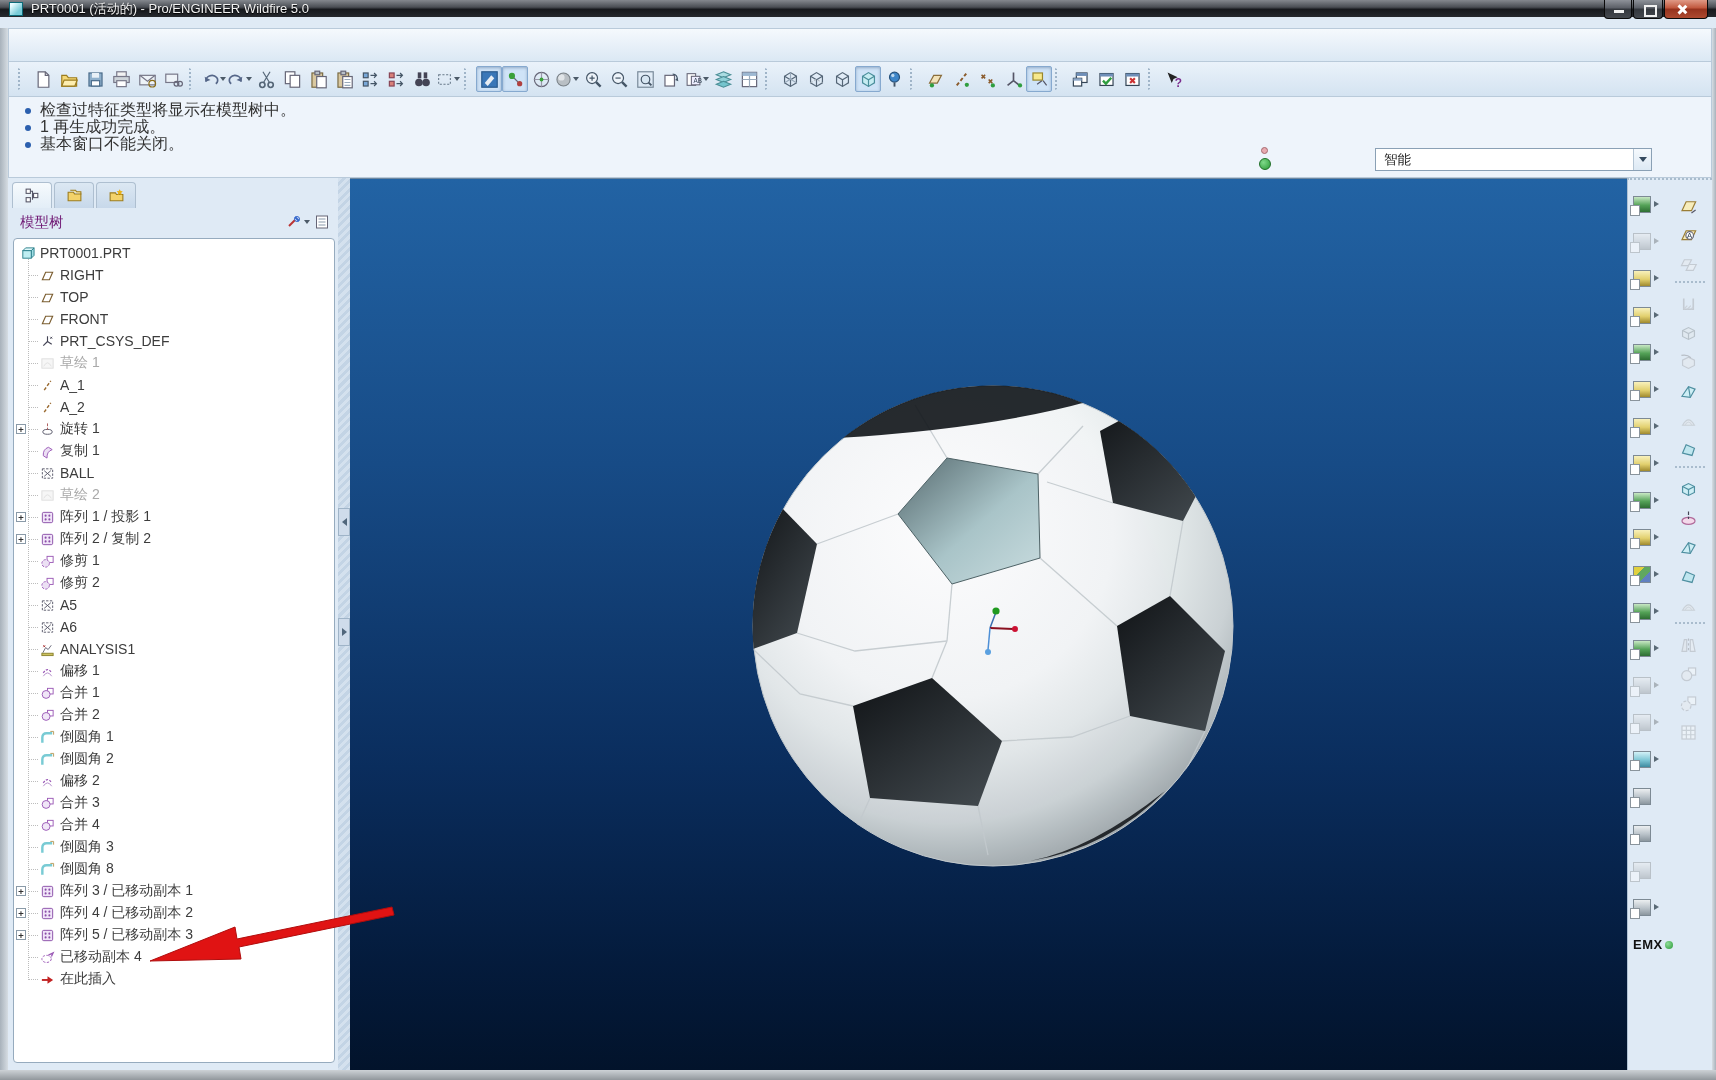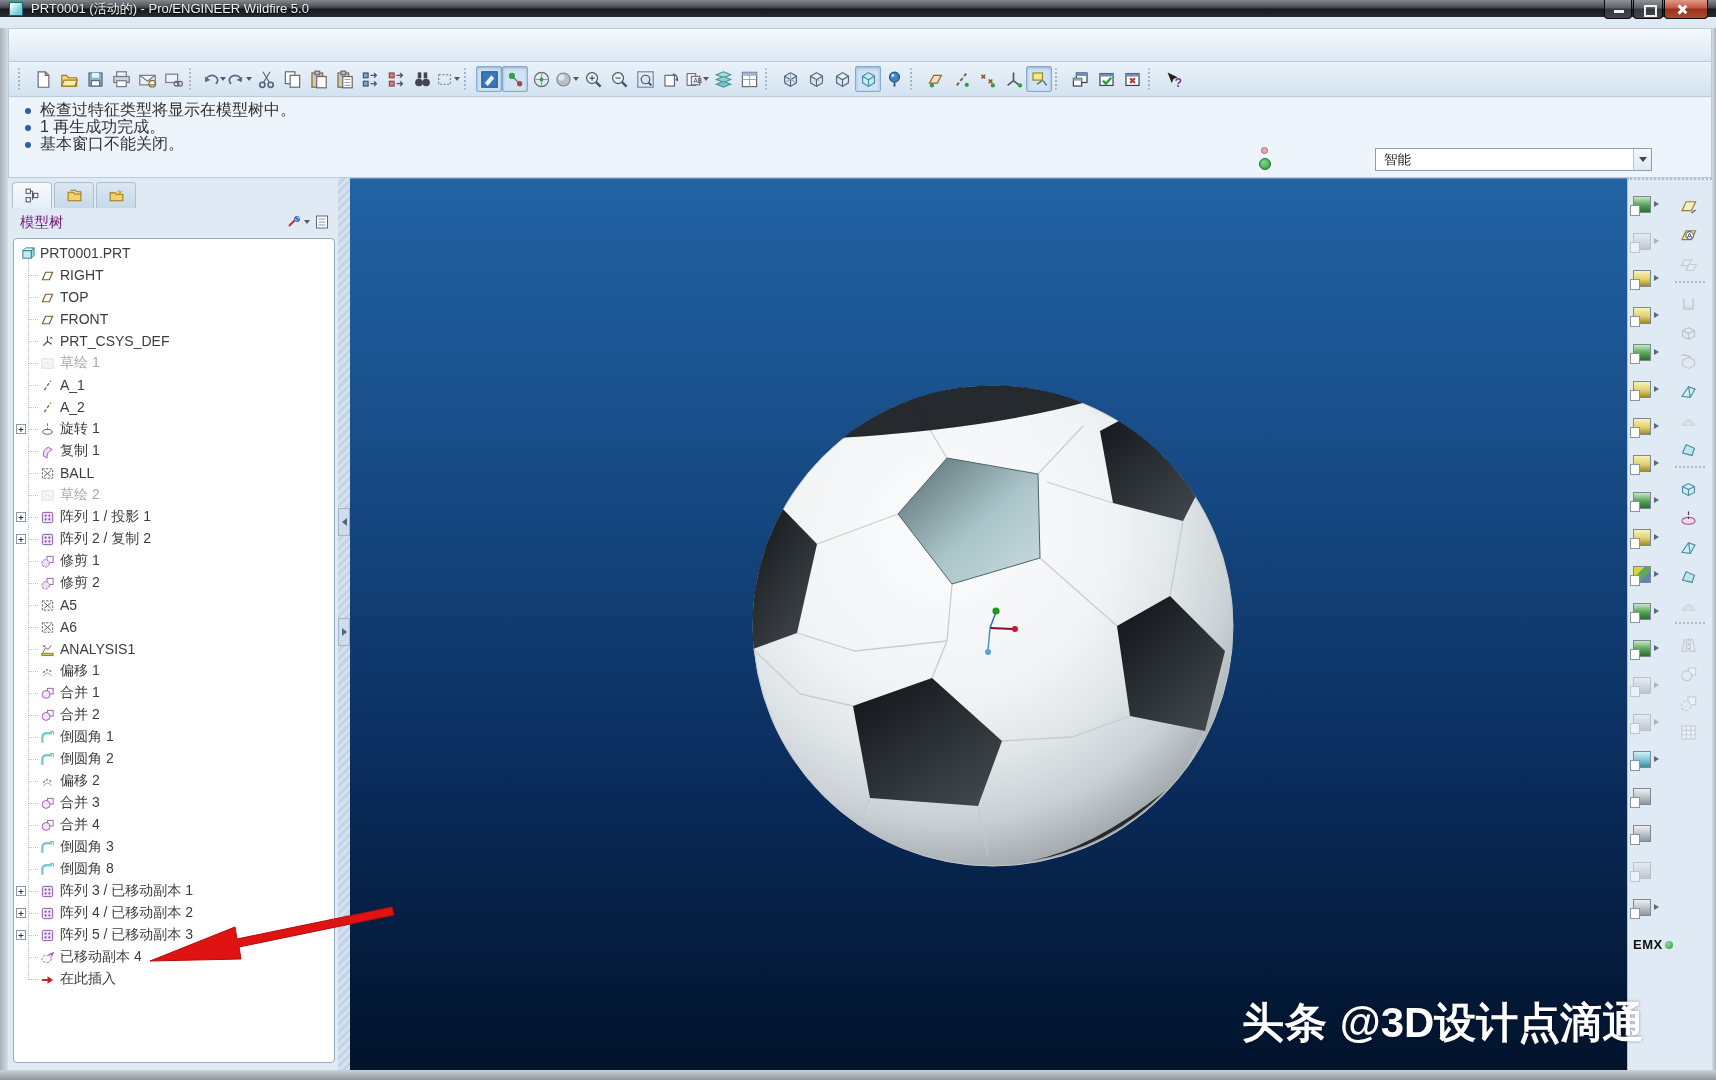--- a/index.html
+++ b/index.html
@@ -1372,22 +1372,18 @@
             <use href="#f-pattern"></use>
           </svg>
         </span>
       </div>
   </div>
 
   <div class="frame-left"></div>
   <div class="frame-right"></div>
   <div class="frame-bottom"></div>
 
-  <div class="watermark">
-    <span class="wm-prefix">头条</span>
-    <span class="wm-handle">@3D设计点滴通</span>
-  </div>
 
   <svg class="annotation-arrow" width="1716" height="1080">
     <polygon points="392,907 237,939 235,927 150,961 241,959 239,947 394,915" fill="#e01313" stroke="#b00d0d" stroke-width="1"></polygon>
   </svg>
 
 </div>
 
 </body></html>

